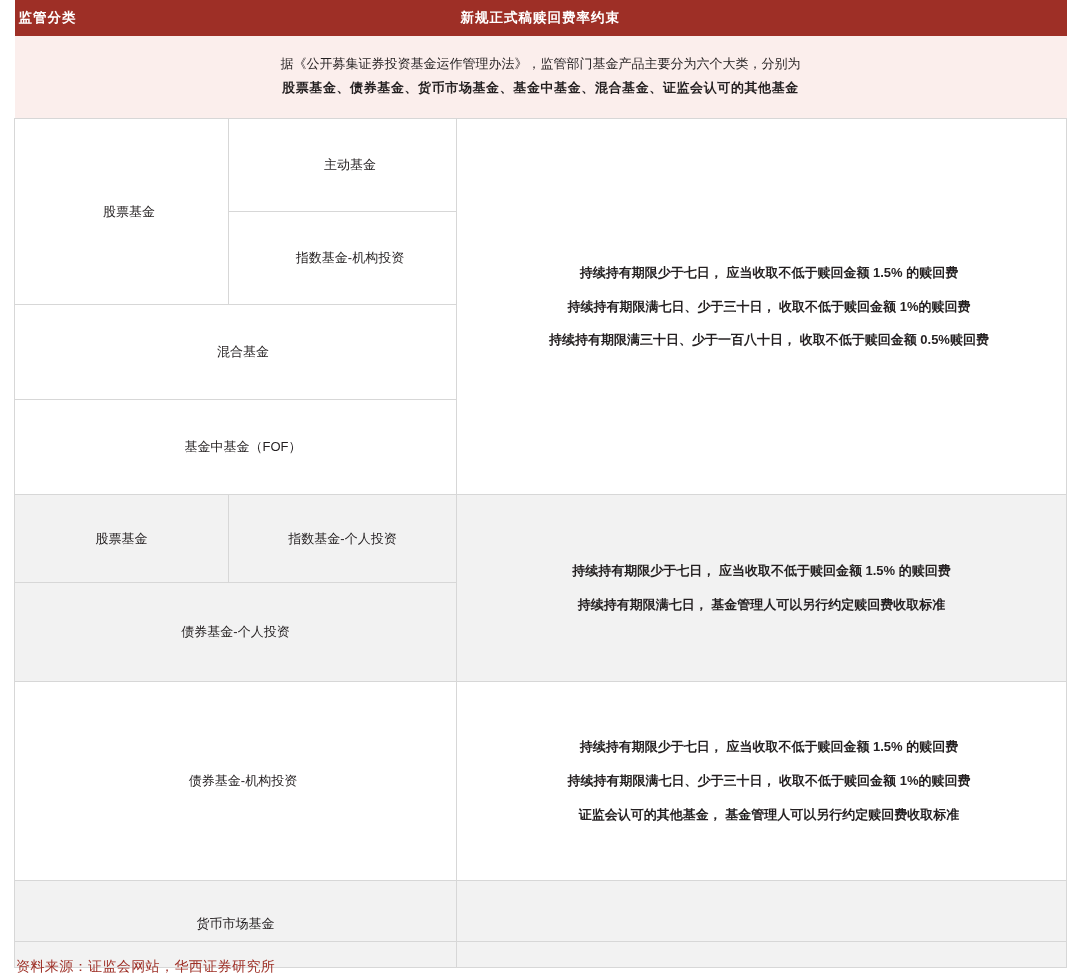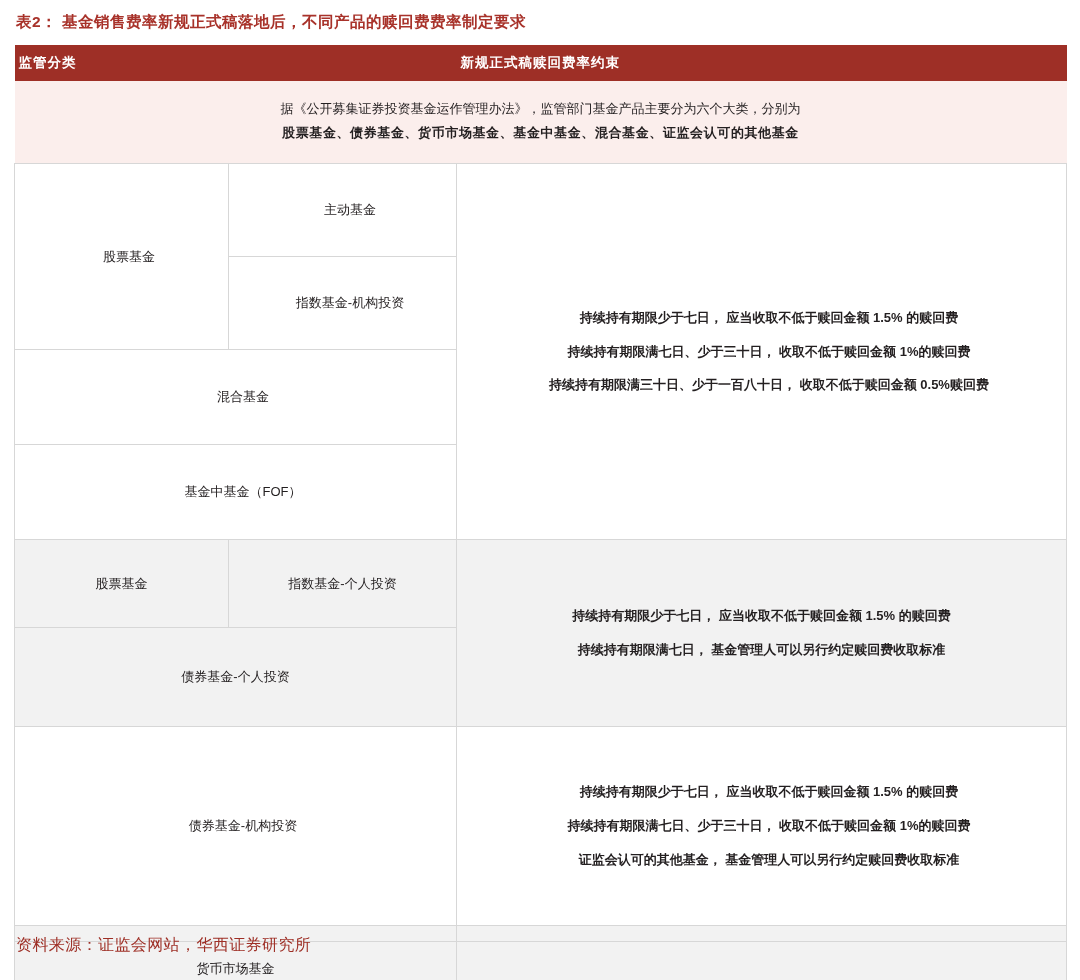--- a/index.html
+++ b/index.html
@@ -79,39 +79,38 @@
     display: block;
     white-space: nowrap;
     font-weight: bold;
   }
   td.desc.tight {
     line-height: 2.2;
   }
   .source {
     position: absolute;
     left: 16px;
-    bottom: 24px;
-    font-size: 16px;
+    bottom: 4px;
+    font-size: 14px;
     color: #9e2f26;
     letter-spacing: 0.4px;
   }
   .rule-top {
     position: absolute;
     left: 14px;
     right: 14px;
     bottom: 38px;
     border-top: 1px solid #d7d7d7;
   }
 </style>
 </head>
 <body>
 
 <div class="page">
 
-  <div class="title">表2： 基金销售费率新规正式稿落地后，不同产品的赎回费费率制定要求</div>
 
   <table class="main">
     <colgroup>
       <col style="width:214px">
       <col style="width:228px">
       <col style="width:610px">
     </colgroup>
 
     <tbody>
         <tr class="hdr">

